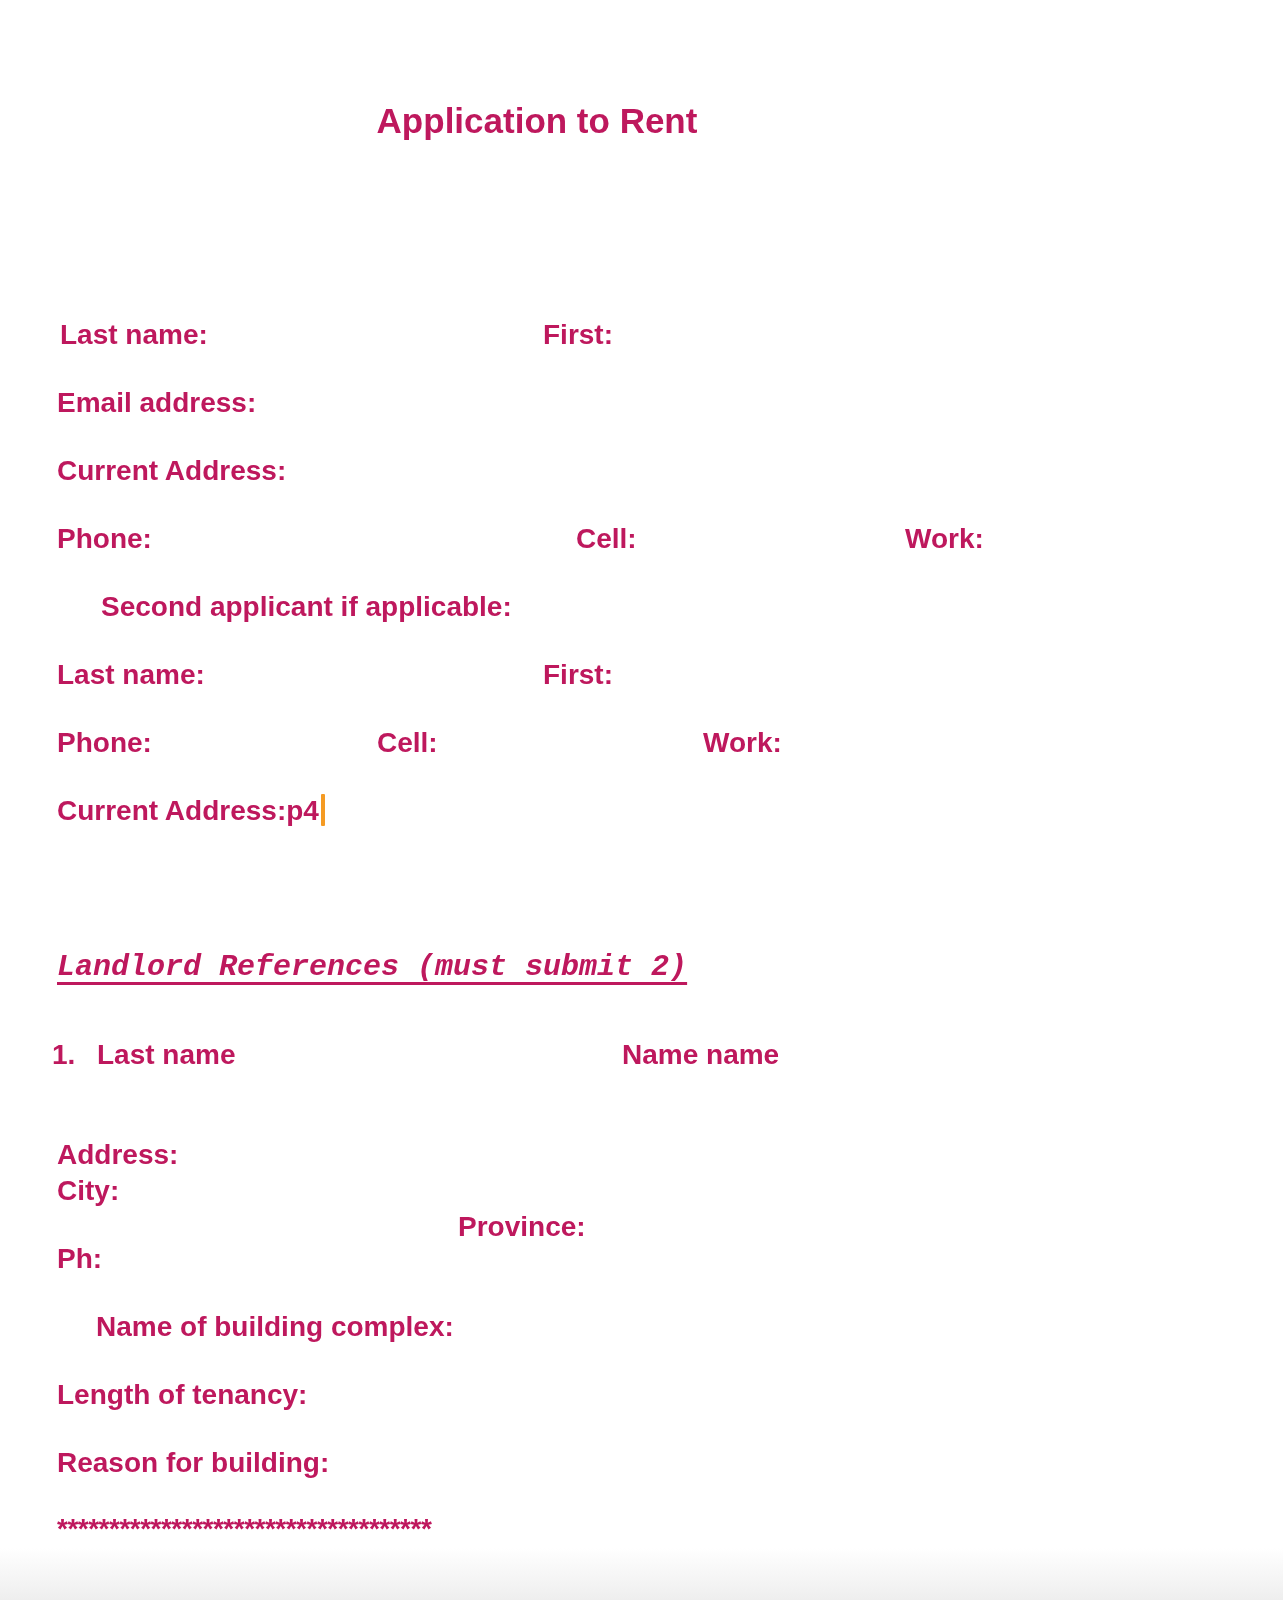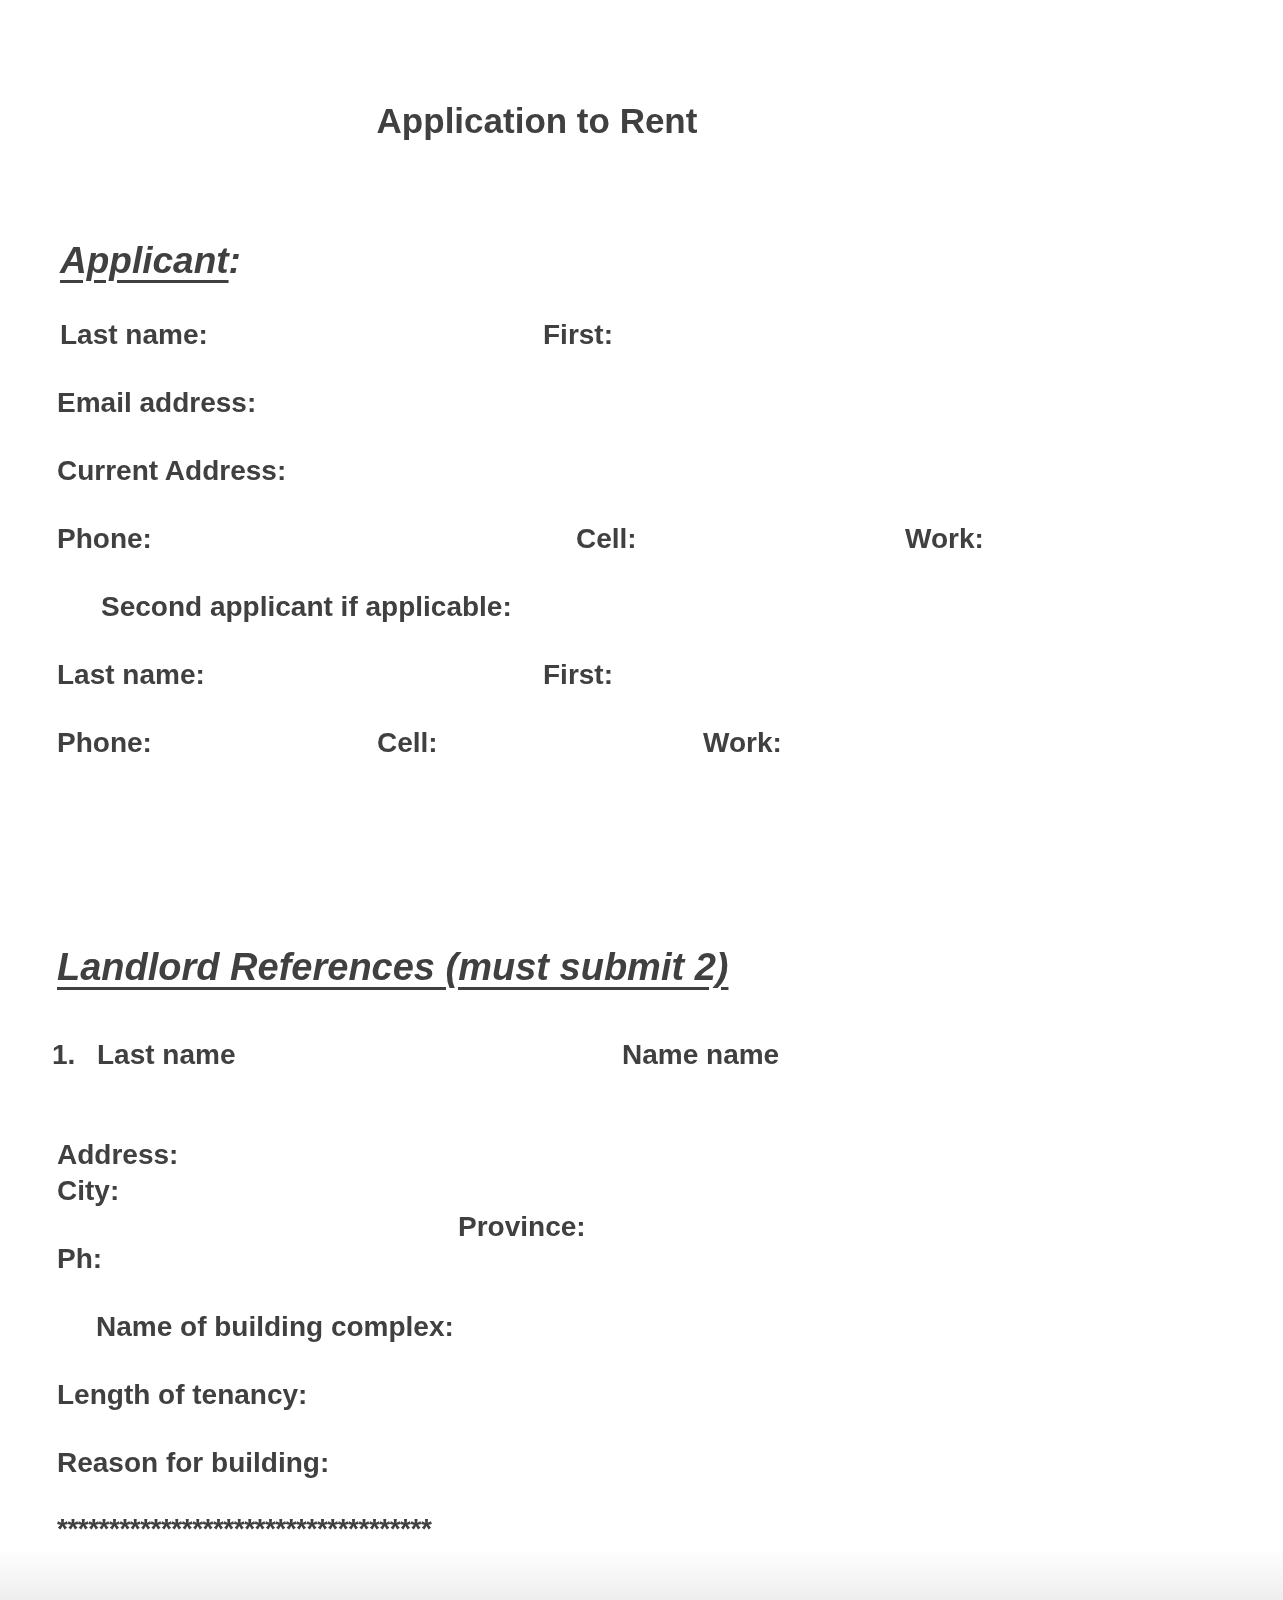--- a/index.html
+++ b/index.html
@@ -7,21 +7,21 @@
     padding: 0;
     background: #ffffff;
   }
   .page {
     position: relative;
     width: 1283px;
     height: 1600px;
     background: #ffffff;
     font-family: "Liberation Sans", sans-serif;
     font-weight: 700;
-    color: #404040;
+    color: #be185d;
     overflow: hidden;
   }
   .t {
     position: absolute;
     font-size: 28px;
     line-height: 34px;
     white-space: pre;
   }
   .doc-title {
     position: absolute;
@@ -67,21 +67,20 @@
     pointer-events: none;
   }
 </style>
 </head>
 <body>
 
 <div class="page">
 
   <div class="doc-title">Application to Rent</div>
 
-  <div class="section-heading" style="left:60px; top:238px;"><span class="u">Applicant</span><span>:</span></div>
 
   <div class="t" style="left:60px; top:318px;">Last name:</div>
   <div class="t" style="left:543px; top:318px;">First:</div>
 
   <div class="t" style="left:57px; top:386px;">Email address:</div>
 
   <div class="t" style="left:57px; top:454px;">Current Address:</div>
 
   <div class="t" style="left:57px; top:522px;">Phone:</div>
   <div class="t" style="left:576px; top:522px;">Cell:</div>
@@ -89,22 +88,23 @@
 
   <div class="t" style="left:57px; top:590px;margin-left:44px;">Second applicant if applicable:</div>
 
   <div class="t" style="left:57px; top:658px;">Last name:</div>
   <div class="t" style="left:543px; top:658px;">First:</div>
 
   <div class="t" style="left:57px; top:726px;">Phone:</div>
   <div class="t" style="left:377px; top:726px;">Cell:</div>
   <div class="t" style="left:703px; top:726px;">Work:</div>
 
+  <div class="t" style="left:57px; top:794px;"><span>Current Address:</span><span>p4</span><span class="caret" id="text-caret" style="background: rgb(245, 155, 35);"></span></div>
 
-  <div class="section-heading u" style="left:57px; top:944px; font-size:38px;">Landlord References (must submit 2)</div>
+  <div class="section-heading u" style="left:57px; top:944px; font-size:30px;font-family:Liberation Mono, monospace;">Landlord References (must submit 2)</div>
 
   <div class="t" style="left:52px; top:1038px;">1.</div>
   <div class="t" style="left:97px; top:1038px;">Last name</div>
   <div class="t" style="left:622px; top:1038px;">Name name</div>
 
   <div class="t" style="left:57px; top:1106px;margin-top:32px;">Address:</div>
 
   <div class="t" style="left:57px; top:1174px;">City:</div>
   <div class="t" style="left:458px; top:1174px;margin-top:36px;">Province:</div>
 

